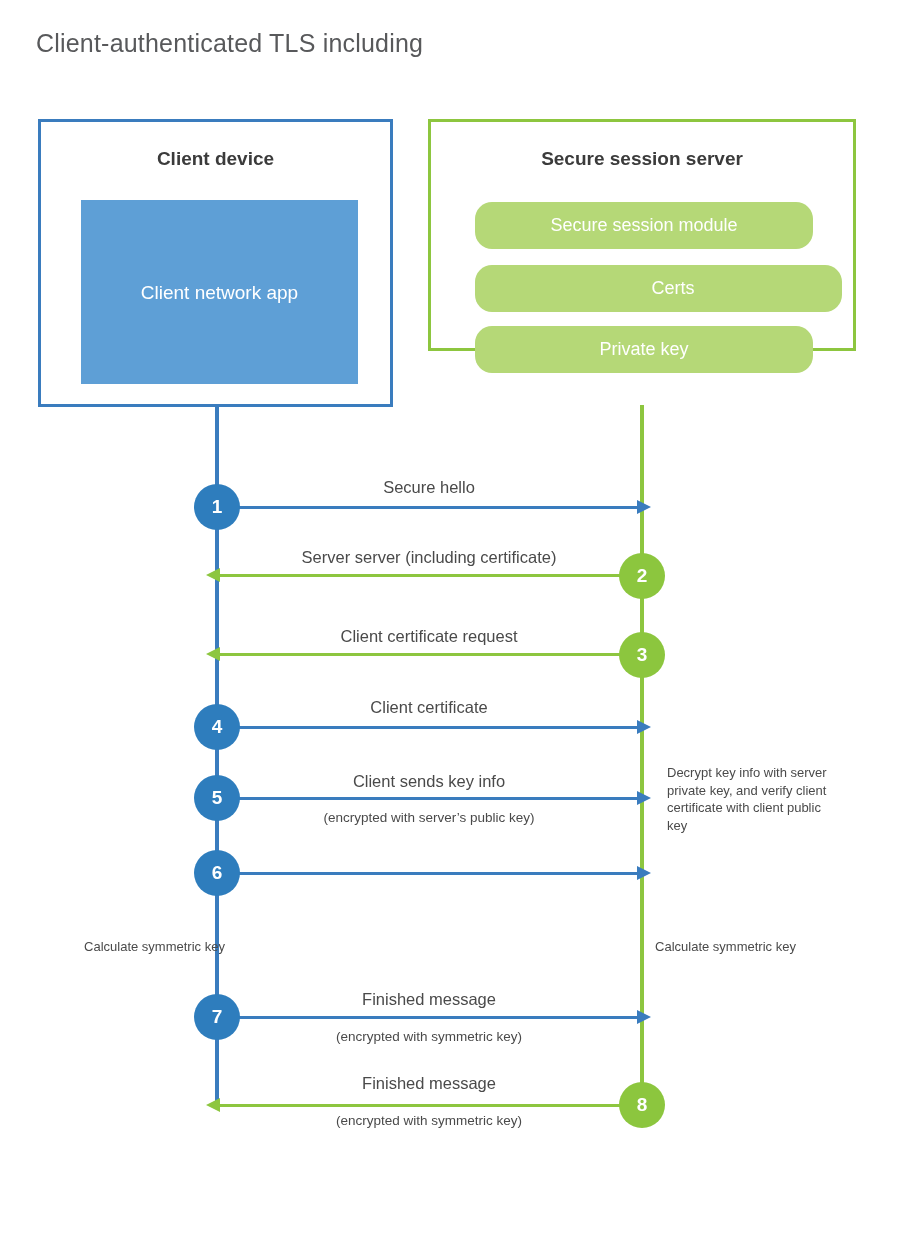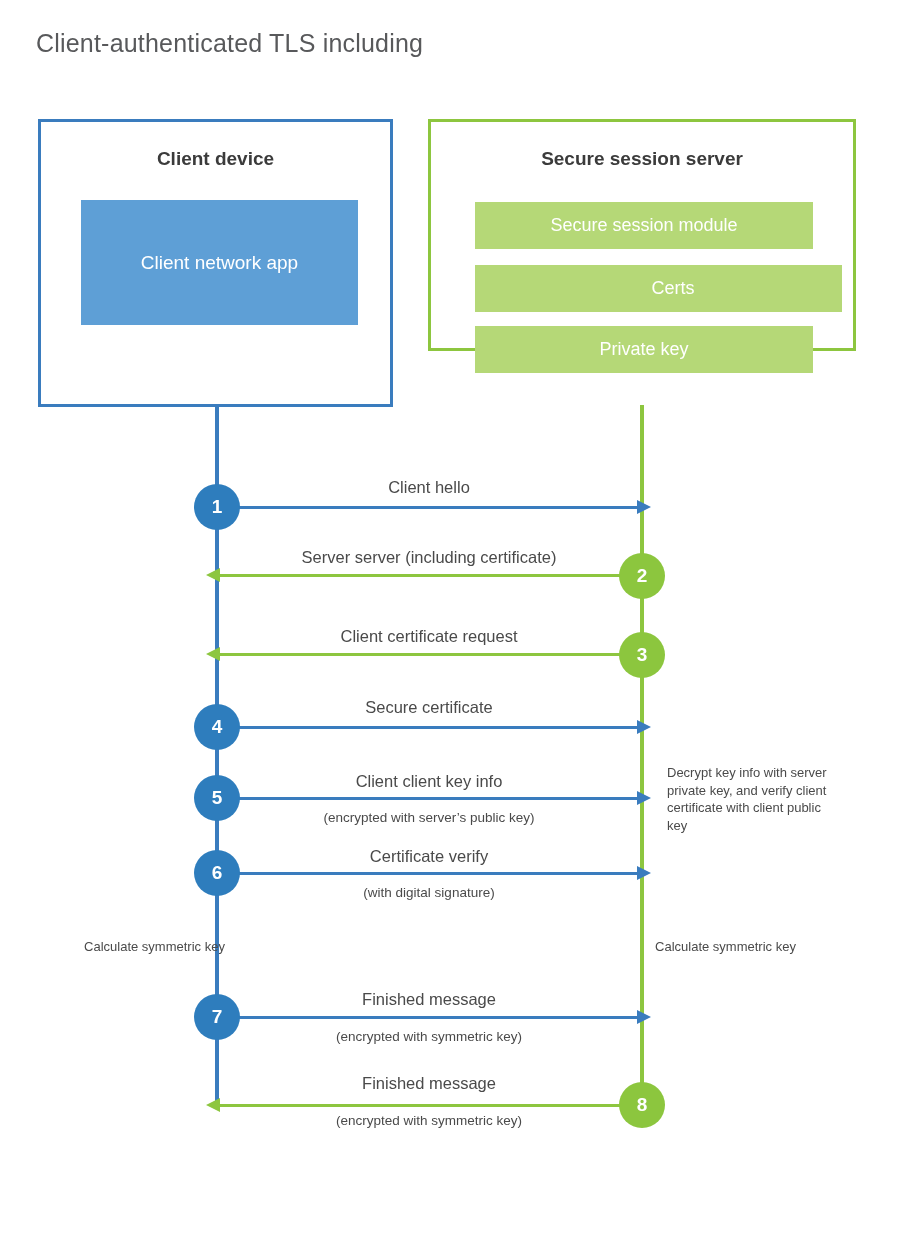--- a/index.html
+++ b/index.html
@@ -24,31 +24,31 @@
   .box{position:absolute;background:#ffffff;box-sizing:border-box;}
   .box-client{left:38px;top:119px;width:355px;height:288px;border:3px solid #3a7cbe;}
   .box-server{left:428px;top:119px;width:428px;height:232px;border:3px solid #8dc63f;}
 
   .box-title{
     position:absolute;left:0;right:0;top:26px;
     text-align:center;font-size:19px;font-weight:bold;color:#3b3b3b;
   }
 
   .client-app{
-    position:absolute;left:40px;top:78px;width:277px;height:125px;
+    position:absolute;left:40px;top:78px;width:277px;height:184px;
     background:#5e9fd6;
     display:flex;align-items:center;justify-content:center;
     color:#ffffff;font-size:19px;line-height:27px;text-align:center;
   }
 
   .srv-bar{
     position:absolute;left:44px;width:338px;height:47px;
     background:#b5d877;
     display:flex;align-items:center;justify-content:center;
-    color:#ffffff;font-size:18px;
+    color:#ffffff;font-size:18px;border-radius:17px;
   }
   .srv-bar.b0{top:80px;}
   .srv-bar.b1{top:143px;padding-left:29px;}
   .srv-bar.b2{top:204px;}
 
   
   .lifeline{position:absolute;width:4px;}
   .lifeline-client{left:215px;top:405px;height:703px;background:#3a7cbe;}
   .lifeline-server{left:640px;top:405px;height:702px;background:#8dc63f;}
 
@@ -101,56 +101,54 @@
   <div class="box box-server">
     <div class="box-title">Secure session server</div>
     <div class="srv-bar b0">Secure session module</div>
     <div class="srv-bar b1">Certs</div>
     <div class="srv-bar b2">Private key</div>
   </div>
 
   <div class="lifeline lifeline-client"></div>
   <div class="lifeline lifeline-server"></div>
 
-  <div class="lbl" style="left:217px;top:478px;width:424px;">Client hello</div>
+  <div class="lbl" style="left:217px;top:478px;width:424px;">Secure hello</div>
   <div class="arrow blue right" style="left:217px;top:506px;width:421px;">
       <span class="head"></span>
     </div>
   <div class="circle blue" style="top:484px;">1</div>
 
   <div class="lbl" style="left:217px;top:548px;width:424px;">Server server (including certificate)</div>
   <div class="arrow green left" style="left:219px;top:574px;width:421px;">
       <span class="head"></span>
     </div>
   <div class="circle green" style="top:553px;">2</div>
 
   <div class="lbl" style="left:217px;top:627px;width:424px;">Client certificate request</div>
   <div class="arrow green left" style="left:219px;top:653px;width:421px;">
       <span class="head"></span>
     </div>
   <div class="circle green" style="top:632px;">3</div>
 
-  <div class="lbl" style="left:217px;top:698px;width:424px;">Secure certificate</div>
+  <div class="lbl" style="left:217px;top:698px;width:424px;">Client certificate</div>
   <div class="arrow blue right" style="left:217px;top:726px;width:421px;">
       <span class="head"></span>
     </div>
   <div class="circle blue" style="top:704px;">4</div>
 
-  <div class="lbl" style="left:217px;top:772px;width:424px;">Client client key info</div>
+  <div class="lbl" style="left:217px;top:772px;width:424px;">Client sends key info</div>
   <div class="arrow blue right" style="left:217px;top:797px;width:421px;">
       <span class="head"></span>
     </div>
   <div class="sublbl" style="left:217px;top:810px;width:424px;text-align:center;">(encrypted with server’s public key)</div>
   <div class="circle blue" style="top:775px;">5</div>
 
-  <div class="lbl" style="left:217px;top:847px;width:424px;">Certificate verify</div>
   <div class="arrow blue right" style="left:217px;top:872px;width:421px;">
       <span class="head"></span>
     </div>
-  <div class="sublbl" style="left:217px;top:885px;width:424px;">(with digital signature)</div>
   <div class="circle blue" style="top:850px;">6</div>
 
   <div class="note" style="left:667px;top:764px;width:175px;">Decrypt key info with server private key, and verify client certificate with client public key</div>
 
   <div class="note center" style="left:77px;top:938px;width:155px;">Calculate symmetric key</div>
   <div class="note center" style="left:648px;top:938px;width:155px;">Calculate symmetric key</div>
 
   <div class="lbl" style="left:217px;top:990px;width:424px;">Finished message</div>
   <div class="arrow blue right" style="left:217px;top:1016px;width:421px;">
       <span class="head"></span>

